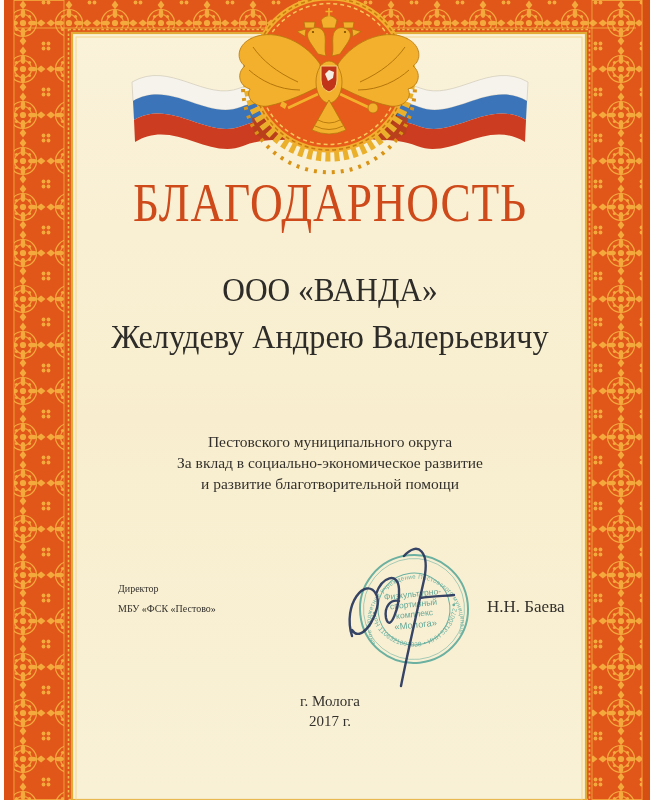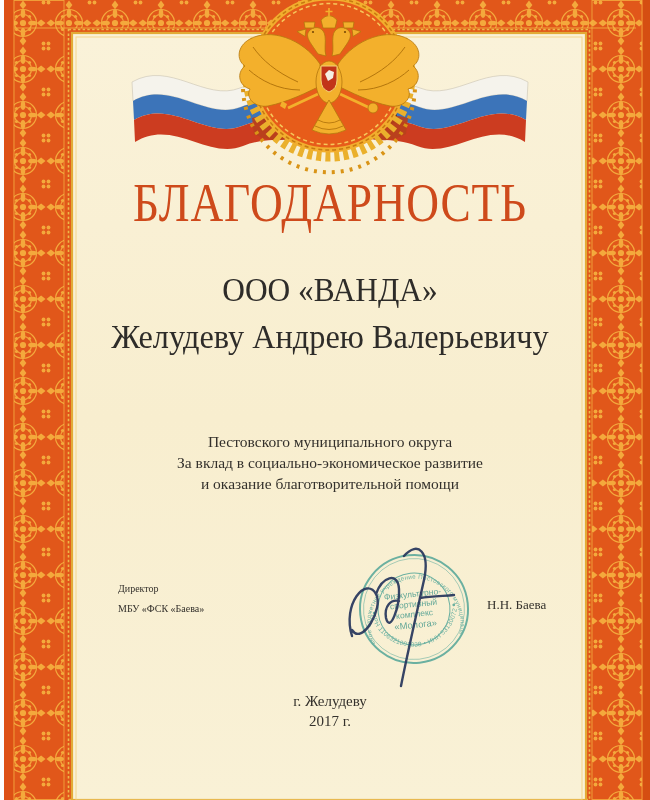--- a/index.html
+++ b/index.html
@@ -23,21 +23,21 @@
     font-size:34px;line-height:1;color:#2e2c29;transform:scaleX(0.95);
   }
   .body-text{
     position:absolute;left:72px;width:516px;top:431px;text-align:center;
     font-size:15.5px;line-height:21px;color:#34312c;
   }
   .director-block{
     position:absolute;left:118px;top:579px;font-size:10px;line-height:20px;color:#34312c;
   }
   .signee{
-    position:absolute;left:487px;top:597px;font-size:13px;color:#34312c;
+    position:absolute;left:487px;top:597px;font-size:17px;color:#34312c;
   }
   .footer-block{
     position:absolute;left:72px;width:516px;top:691px;text-align:center;
     font-size:15px;line-height:20px;color:#34312c;
   }
   .stamp-text{font-family:"Liberation Sans", sans-serif;}
 </style>
 </head>
 <body>
 
@@ -189,28 +189,28 @@
 
   <div class="text-layer">
     <div class="cert-title">БЛАГОДАРНОСТЬ</div>
 
     <div class="recipient-org">ООО «ВАНДА»</div>
     <div class="recipient-name">Желудеву Андрею Валерьевичу</div>
 
     <div class="body-text">
       <div>Пестовского муниципального округа</div>
       <div>За вклад в социально-экономическое развитие</div>
-      <div>и оказание благотворительной помощи</div>
+      <div>и развитие благотворительной помощи</div>
     </div>
 
     <div class="director-block">
       <div>Директор</div>
-      <div>МБУ «ФСК «Баева»</div>
+      <div>МБУ «ФСК «Пестово»</div>
     </div>
 
     <div class="signee">Н.Н. Баева</div>
 
     <div class="footer-block">
-      <div>г. Желудеву</div>
+      <div>г. Молога</div>
       <div>2017 г.</div>
     </div>
   </div>
 </div>
 
 </body></html>

